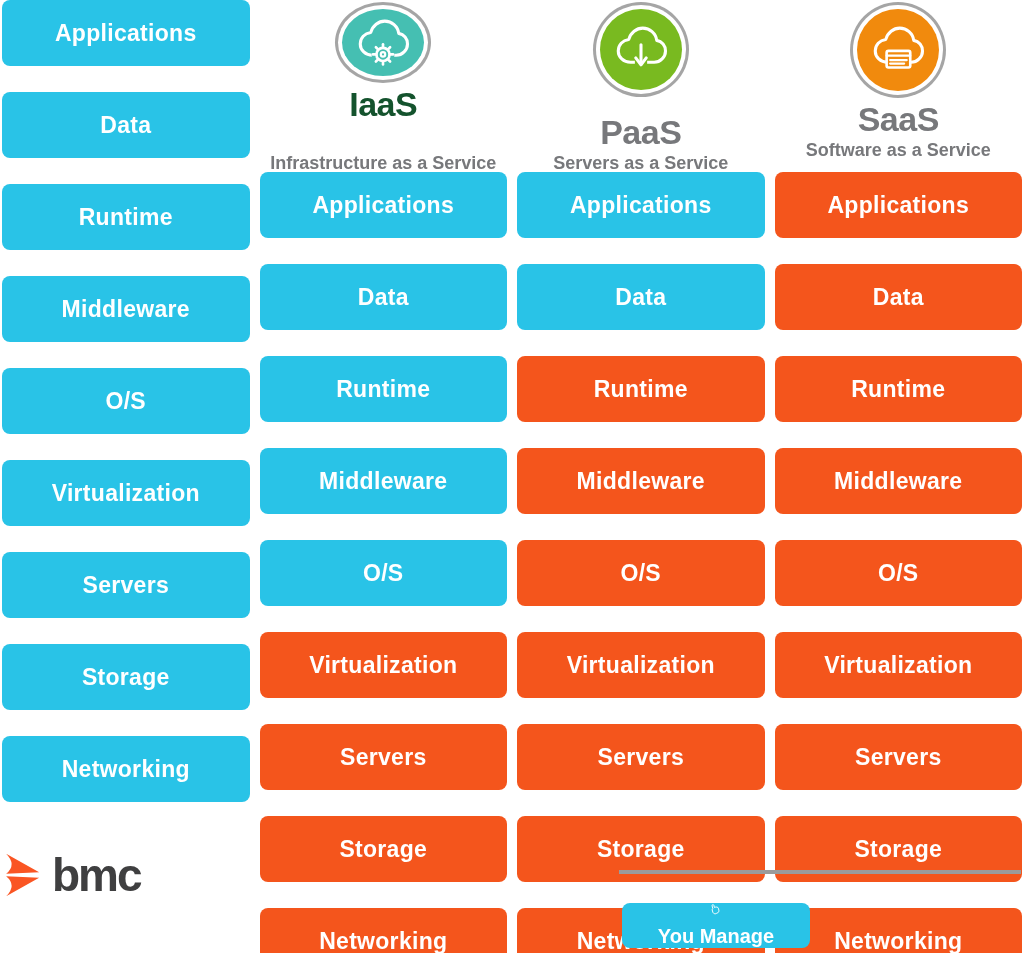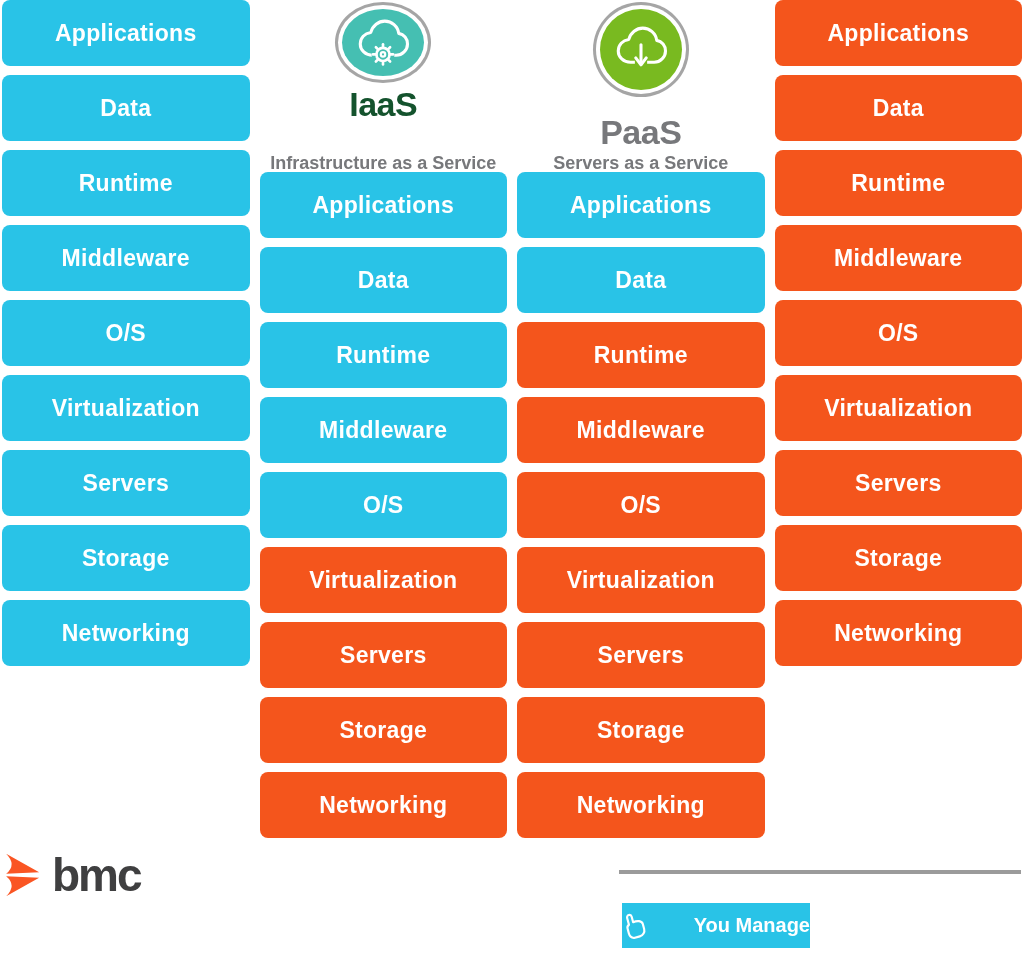--- a/index.html
+++ b/index.html
@@ -15,32 +15,32 @@
   .col-header { height: 172px; display: flex; flex-direction: column; align-items: center; }
   .icon-circle {
     margin-top: 9px; width: 82px; height: 82px; border-radius: 50%;
     display: flex; align-items: center; justify-content: center;
     box-shadow: 0 0 0 4px #ffffff, 0 0 0 7px #A5A5A5;
   }
   .col-title { margin-top: 11px; font-size: 34px; font-weight: bold; letter-spacing: -0.5px; line-height: 1; }
   .col-subtitle { margin-top: 5px; font-size: 18px; font-weight: bold; line-height: 1; }
 
   .cell {
-    height: 66px; margin-bottom: 9px; border-radius: 8px;
+    height: 66px; margin-bottom: 26px; border-radius: 8px;
     display: flex; align-items: center; justify-content: center;
     color: #ffffff; font-size: 23px; font-weight: bold; letter-spacing: 0.3px;
   }
 
   .separator { position: absolute; left: 619px; top: 870px; width: 402px; height: 4px; }
 
   .legend { position: absolute; left: 622px; top: 903px; display: flex; gap: 23px; }
   .legend-btn {
-    width: 188px; height: 45px; border-radius: 0;
-    display: flex; align-items: center; justify-content: space-between; gap: 10px;
-    color: #ffffff; font-size: 20px; font-weight: bold;
+    width: 188px; height: 45px; border-radius: 8px;
+    display: flex; align-items: center; justify-content: center; gap: 10px;
+    color: #ffffff; font-size: 20px; font-weight: bold; flex-direction: column;
   }
 
   .bmc { position: absolute; left: 2px; top: 852px; display: flex; align-items: center; }
   .bmc-text { font-size: 46px; font-weight: bold; letter-spacing: -2px; line-height: 1; margin-left: 8px; }
 
   svg { display: block; }
 </style>
 </head>
 <body>
 
@@ -120,20 +120,35 @@
           <div class="cell" style="background: rgb(244, 85, 28);">Middleware</div>
           <div class="cell" style="background: rgb(244, 85, 28);">O/S</div>
           <div class="cell" style="background: rgb(244, 85, 28);">Virtualization</div>
           <div class="cell" style="background: rgb(244, 85, 28);">Servers</div>
           <div class="cell" style="background: rgb(244, 85, 28);">Storage</div>
           <div class="cell" style="background: rgb(244, 85, 28);">Networking</div>
         </div>
     </div>
 
     <div class="col">
+      <div class="col-header">
+        <div class="icon-circle" style="background: rgb(241, 138, 13); --bg: #F18A0D;">
+          <svg width="56" height="56" viewBox="0 0 64 64">
+            <path d="M20,46 C12,46 6,40 6,33 C6,26 11,21 18,20 C20,12 27,7 34,7 C42,7 49,13 50,21 C56,22 60,27 60,33 C60,40 54,46 47,46 Z" fill="none" stroke="#ffffff" stroke-width="3.5" stroke-linejoin="round"></path>
+            <rect x="19" y="33" width="27" height="19" rx="2" style="fill:var(--bg)" stroke="#ffffff" stroke-width="3"></rect>
+            <g stroke="#ffffff" stroke-width="2.5" stroke-linecap="round">
+              <line x1="19" y1="38.5" x2="46" y2="38.5"></line>
+              <line x1="23" y1="43.5" x2="42" y2="43.5"></line>
+              <line x1="23" y1="47.5" x2="39" y2="47.5"></line>
+            </g>
+          </svg>
+        </div>
+        <div class="col-title" style="color: rgb(119, 120, 123);">SaaS</div>
+        <div class="col-subtitle" style="color: rgb(119, 120, 123);">Software as a Service</div>
+      </div>
       <div>
           <div class="cell" style="background: rgb(244, 85, 28);">Applications</div>
           <div class="cell" style="background: rgb(244, 85, 28);">Data</div>
           <div class="cell" style="background: rgb(244, 85, 28);">Runtime</div>
           <div class="cell" style="background: rgb(244, 85, 28);">Middleware</div>
           <div class="cell" style="background: rgb(244, 85, 28);">O/S</div>
           <div class="cell" style="background: rgb(244, 85, 28);">Virtualization</div>
           <div class="cell" style="background: rgb(244, 85, 28);">Servers</div>
           <div class="cell" style="background: rgb(244, 85, 28);">Storage</div>
           <div class="cell" style="background: rgb(244, 85, 28);">Networking</div>

